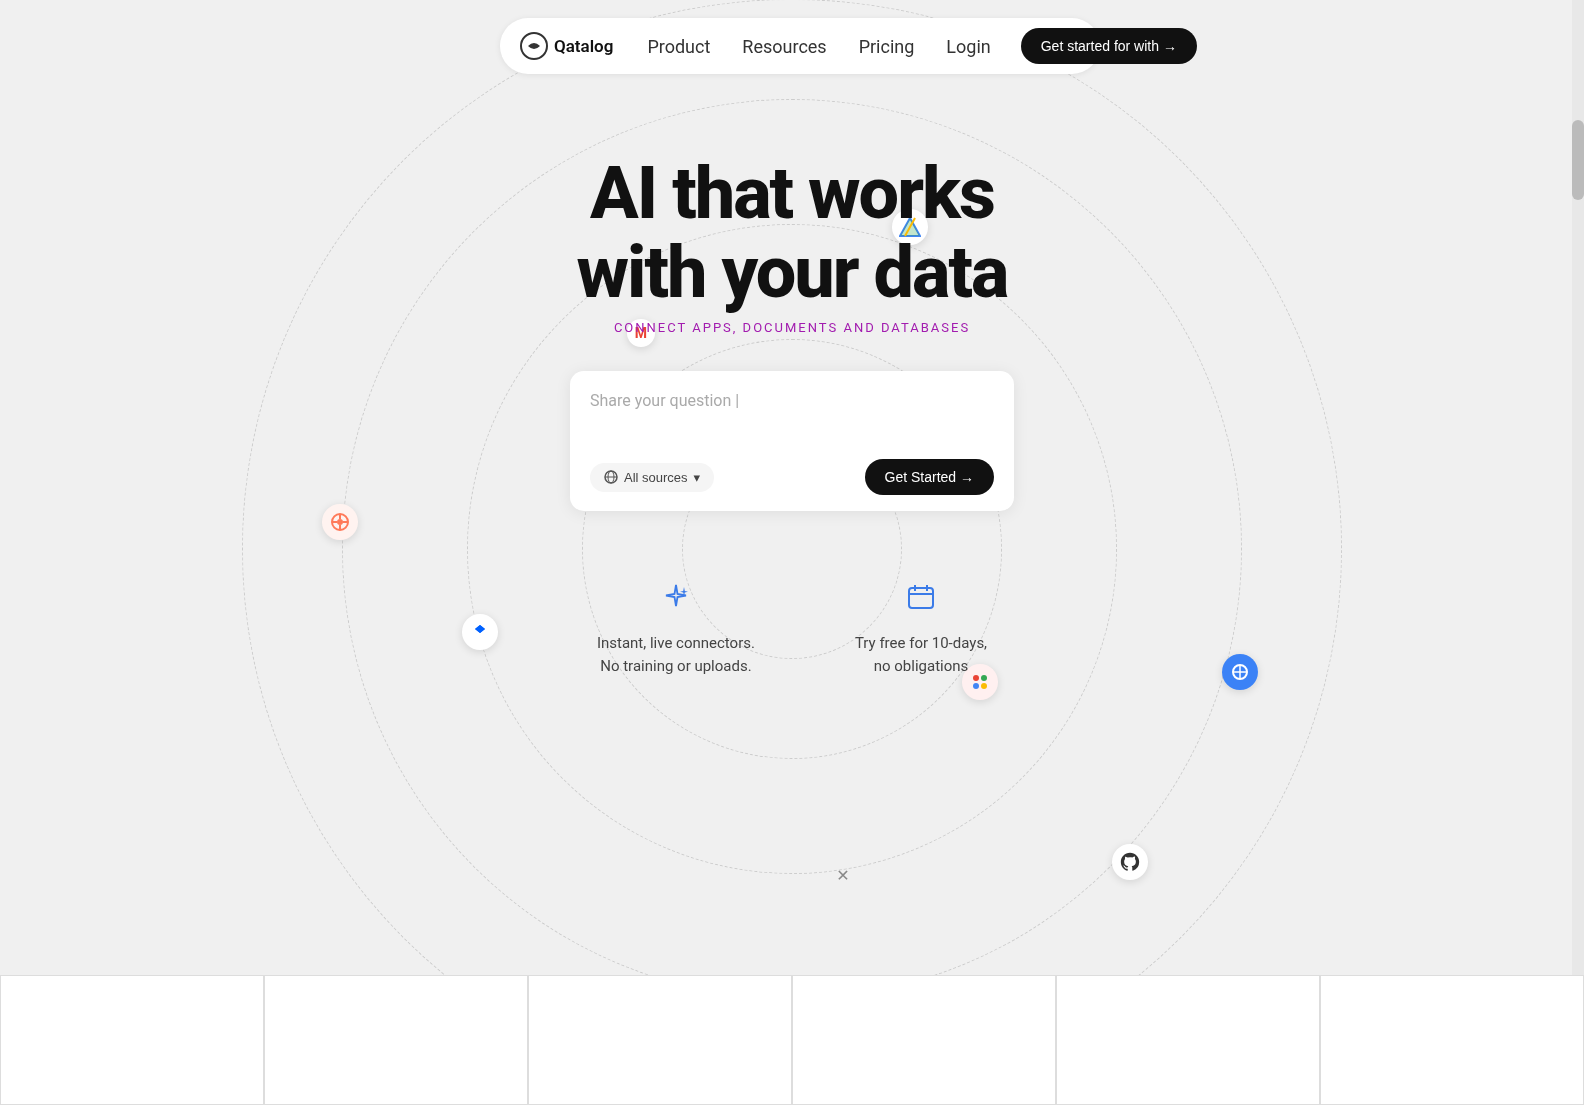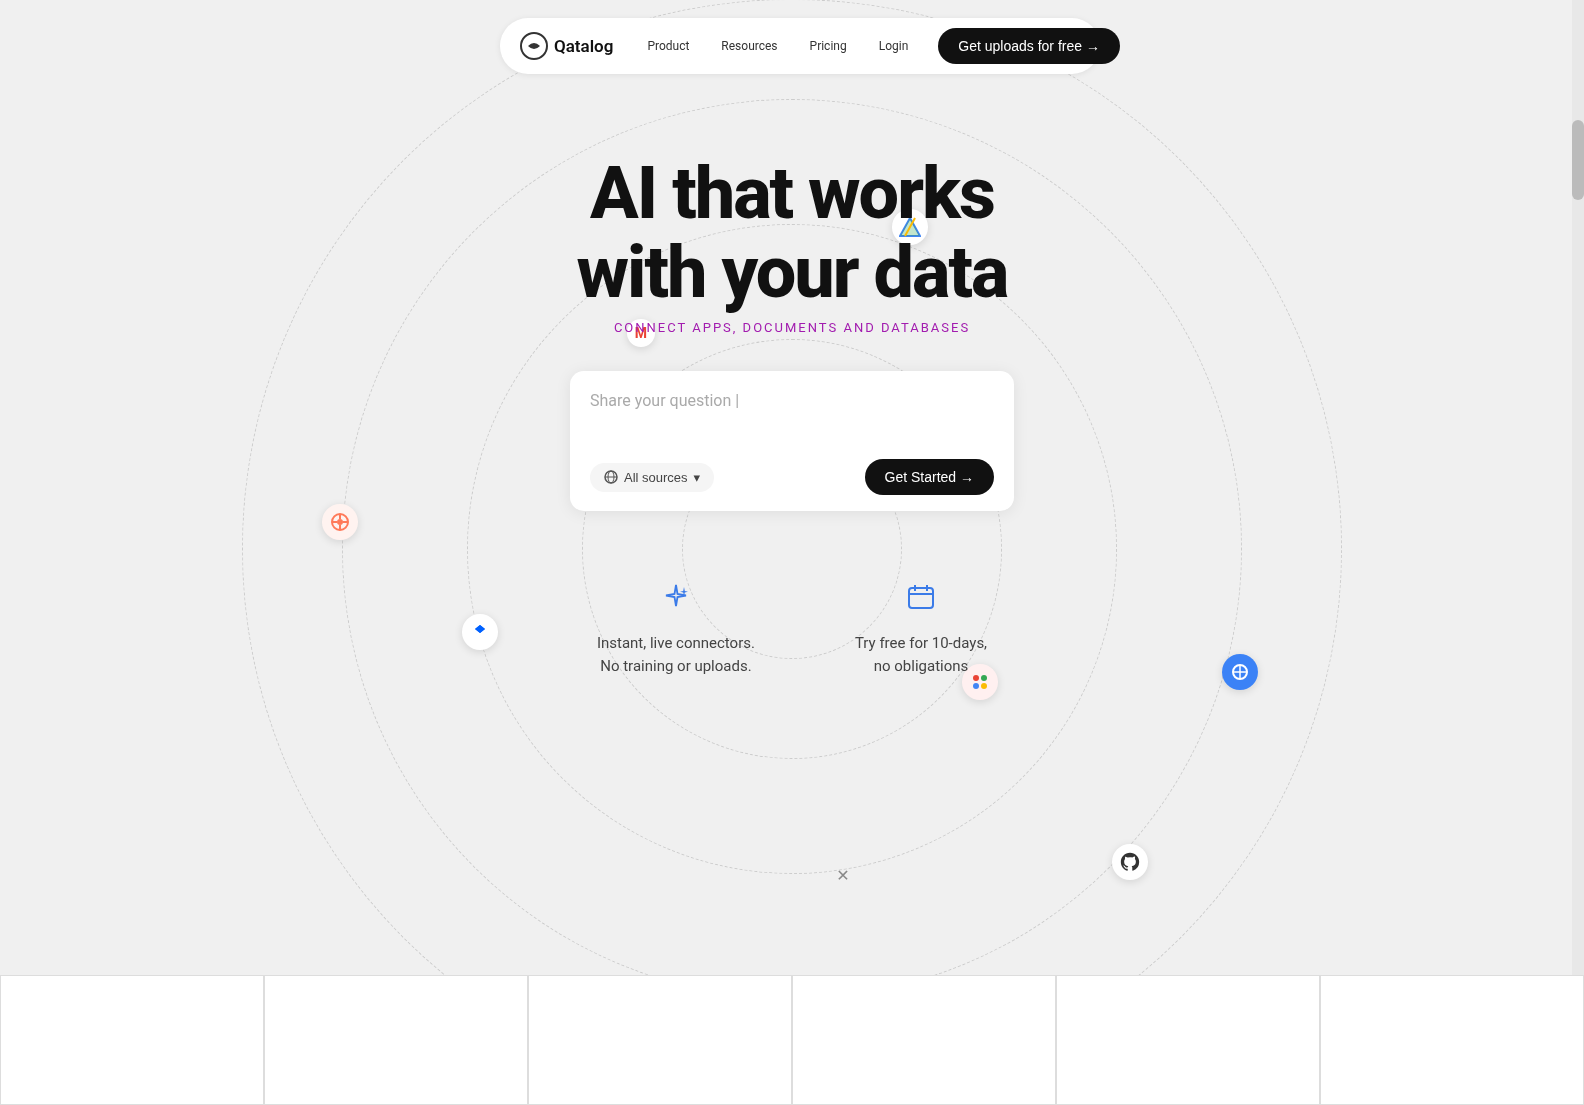--- a/index.html
+++ b/index.html
@@ -43,21 +43,21 @@
       font-weight: 600;
       color: #111;
     }
     .nav-links {
       display: flex;
       gap: 4px;
       flex: 1;
       align-items: center;
     }
     .nav-link {
-      font-size: 12px;
+      font-size: 18px;
       color: #333;
       text-decoration: none;
       padding: 6px 14px;
       border-radius: 20px;
       cursor: pointer;
       white-space: nowrap;
     }
     .nav-cta {
       background: #111;
       color: #fff;
@@ -323,21 +323,21 @@
         <path d="M8 14 Q14 8 20 14 Q14 20 8 14Z" fill="#333"></path>
       </svg>
       <span class="logo-text">Qatalog</span>
     </div>
     <div class="nav-links">
       <a class="nav-link">Product</a>
       <a class="nav-link">Resources</a>
       <a class="nav-link">Pricing</a>
       <a class="nav-link">Login</a>
     </div>
-    <button class="nav-cta">Get uploads for free →</button>
+    <button class="nav-cta">Get started for with →</button>
   </nav>
 </div>
 
 <section class="hero">
 
   <div class="circles-container">
     <div class="circle circle-1"></div>
     <div class="circle circle-2"></div>
     <div class="circle circle-3"></div>
     <div class="circle circle-4"></div>

